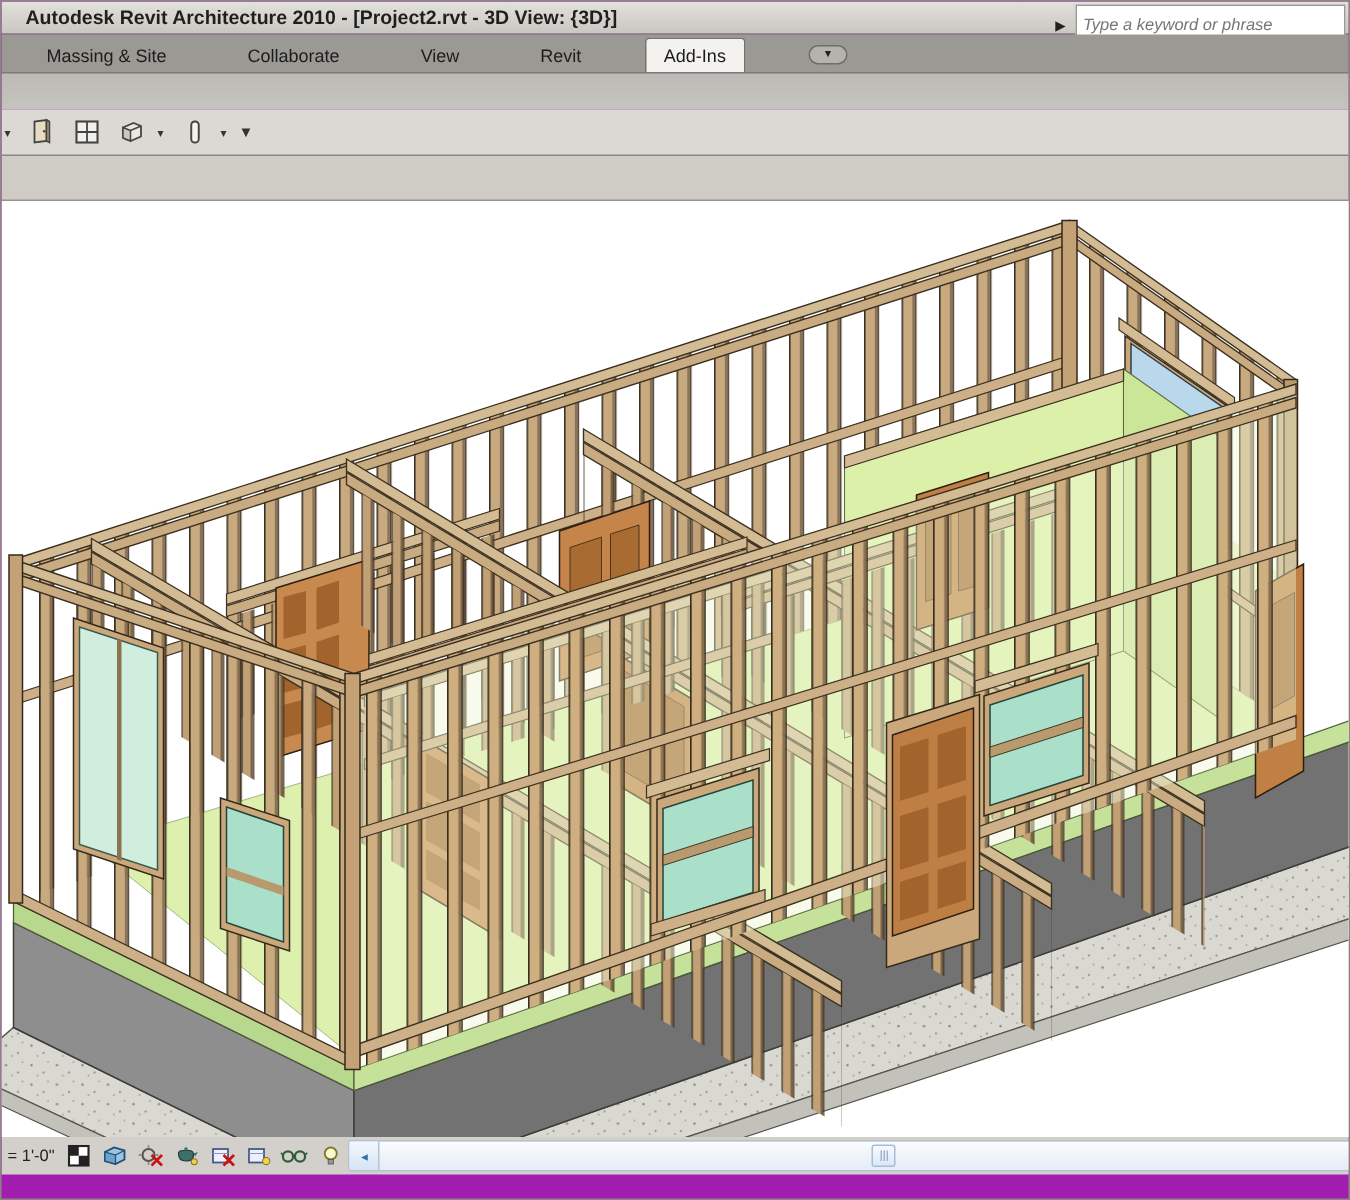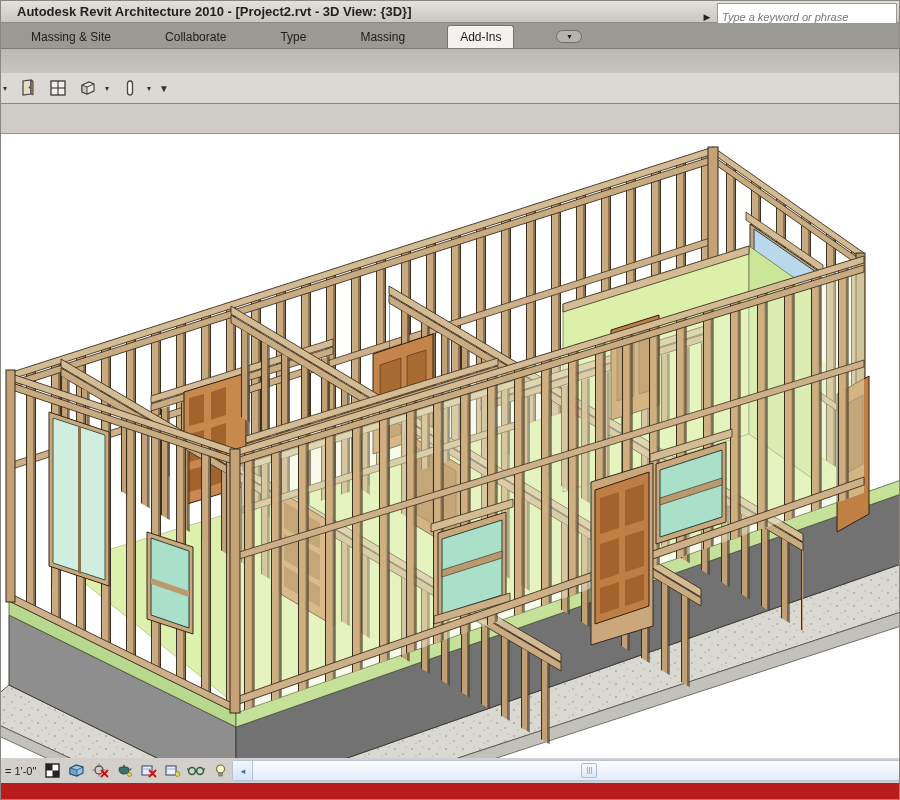--- a/index.html
+++ b/index.html
@@ -1,17 +1,17 @@
 <!DOCTYPE html>
 <html><head>
 <meta charset="utf-8">
 <style>
   html,body{margin:0;padding:0;background:#e8e8e8;}
   *{box-sizing:border-box;font-family:"Liberation Sans",sans-serif;}
-  .app{position:relative;width:900px;height:800px;background:#b91c1c;overflow:hidden;border:1px solid #8a8781;}
+  .app{position:relative;width:900px;height:800px;background:#a21caf;overflow:hidden;border:1px solid #8a8781;}
 
   
   .titlebar{position:absolute;left:0;top:0;width:900px;height:22px;
     background:linear-gradient(#e3e1dc,#c9c7c1);border-bottom:1px solid #8f8d88;
     display:flex;align-items:center;}
   .titlebar .title{font-size:13px;font-weight:bold;color:#1f1f1f;padding-left:16px;white-space:nowrap;}
   .help-search{position:absolute;right:4px;top:2px;display:flex;align-items:center;gap:3px;}
   .hs-expander{width:14px;height:16px;display:flex;align-items:center;justify-content:center;
     font-size:9px;color:#222;cursor:pointer;}
   .help-search input{width:180px;height:27px;border:1px solid #9a9892;background:#fff;
@@ -67,22 +67,22 @@
     <span class="title">Autodesk Revit Architecture 2010 - [Project2.rvt - 3D View: {3D}]</span>
     <div class="help-search">
       <span class="hs-expander">▶</span>
       <input type="text" placeholder="Type a keyword or phrase" style="">
     </div>
   </div>
 
   <div class="tabbar">
     <span class="tab">Massing &amp; Site</span>
     <span class="tab">Collaborate</span>
-    <span class="tab">Type</span>
-    <span class="tab">Massing</span>
+    <span class="tab">View</span>
+    <span class="tab">Revit</span>
     <span class="tab active">Add-Ins</span>
     <span class="tab-overflow">▼</span>
   </div>
 
   <div class="ribbon-upper"></div>
 
   <div class="toolbar">
     <span class="tool-caret">▾</span>
     <span class="tool-btn" title="Door">
       <svg width="20" height="20" viewBox="0 0 20 20">

